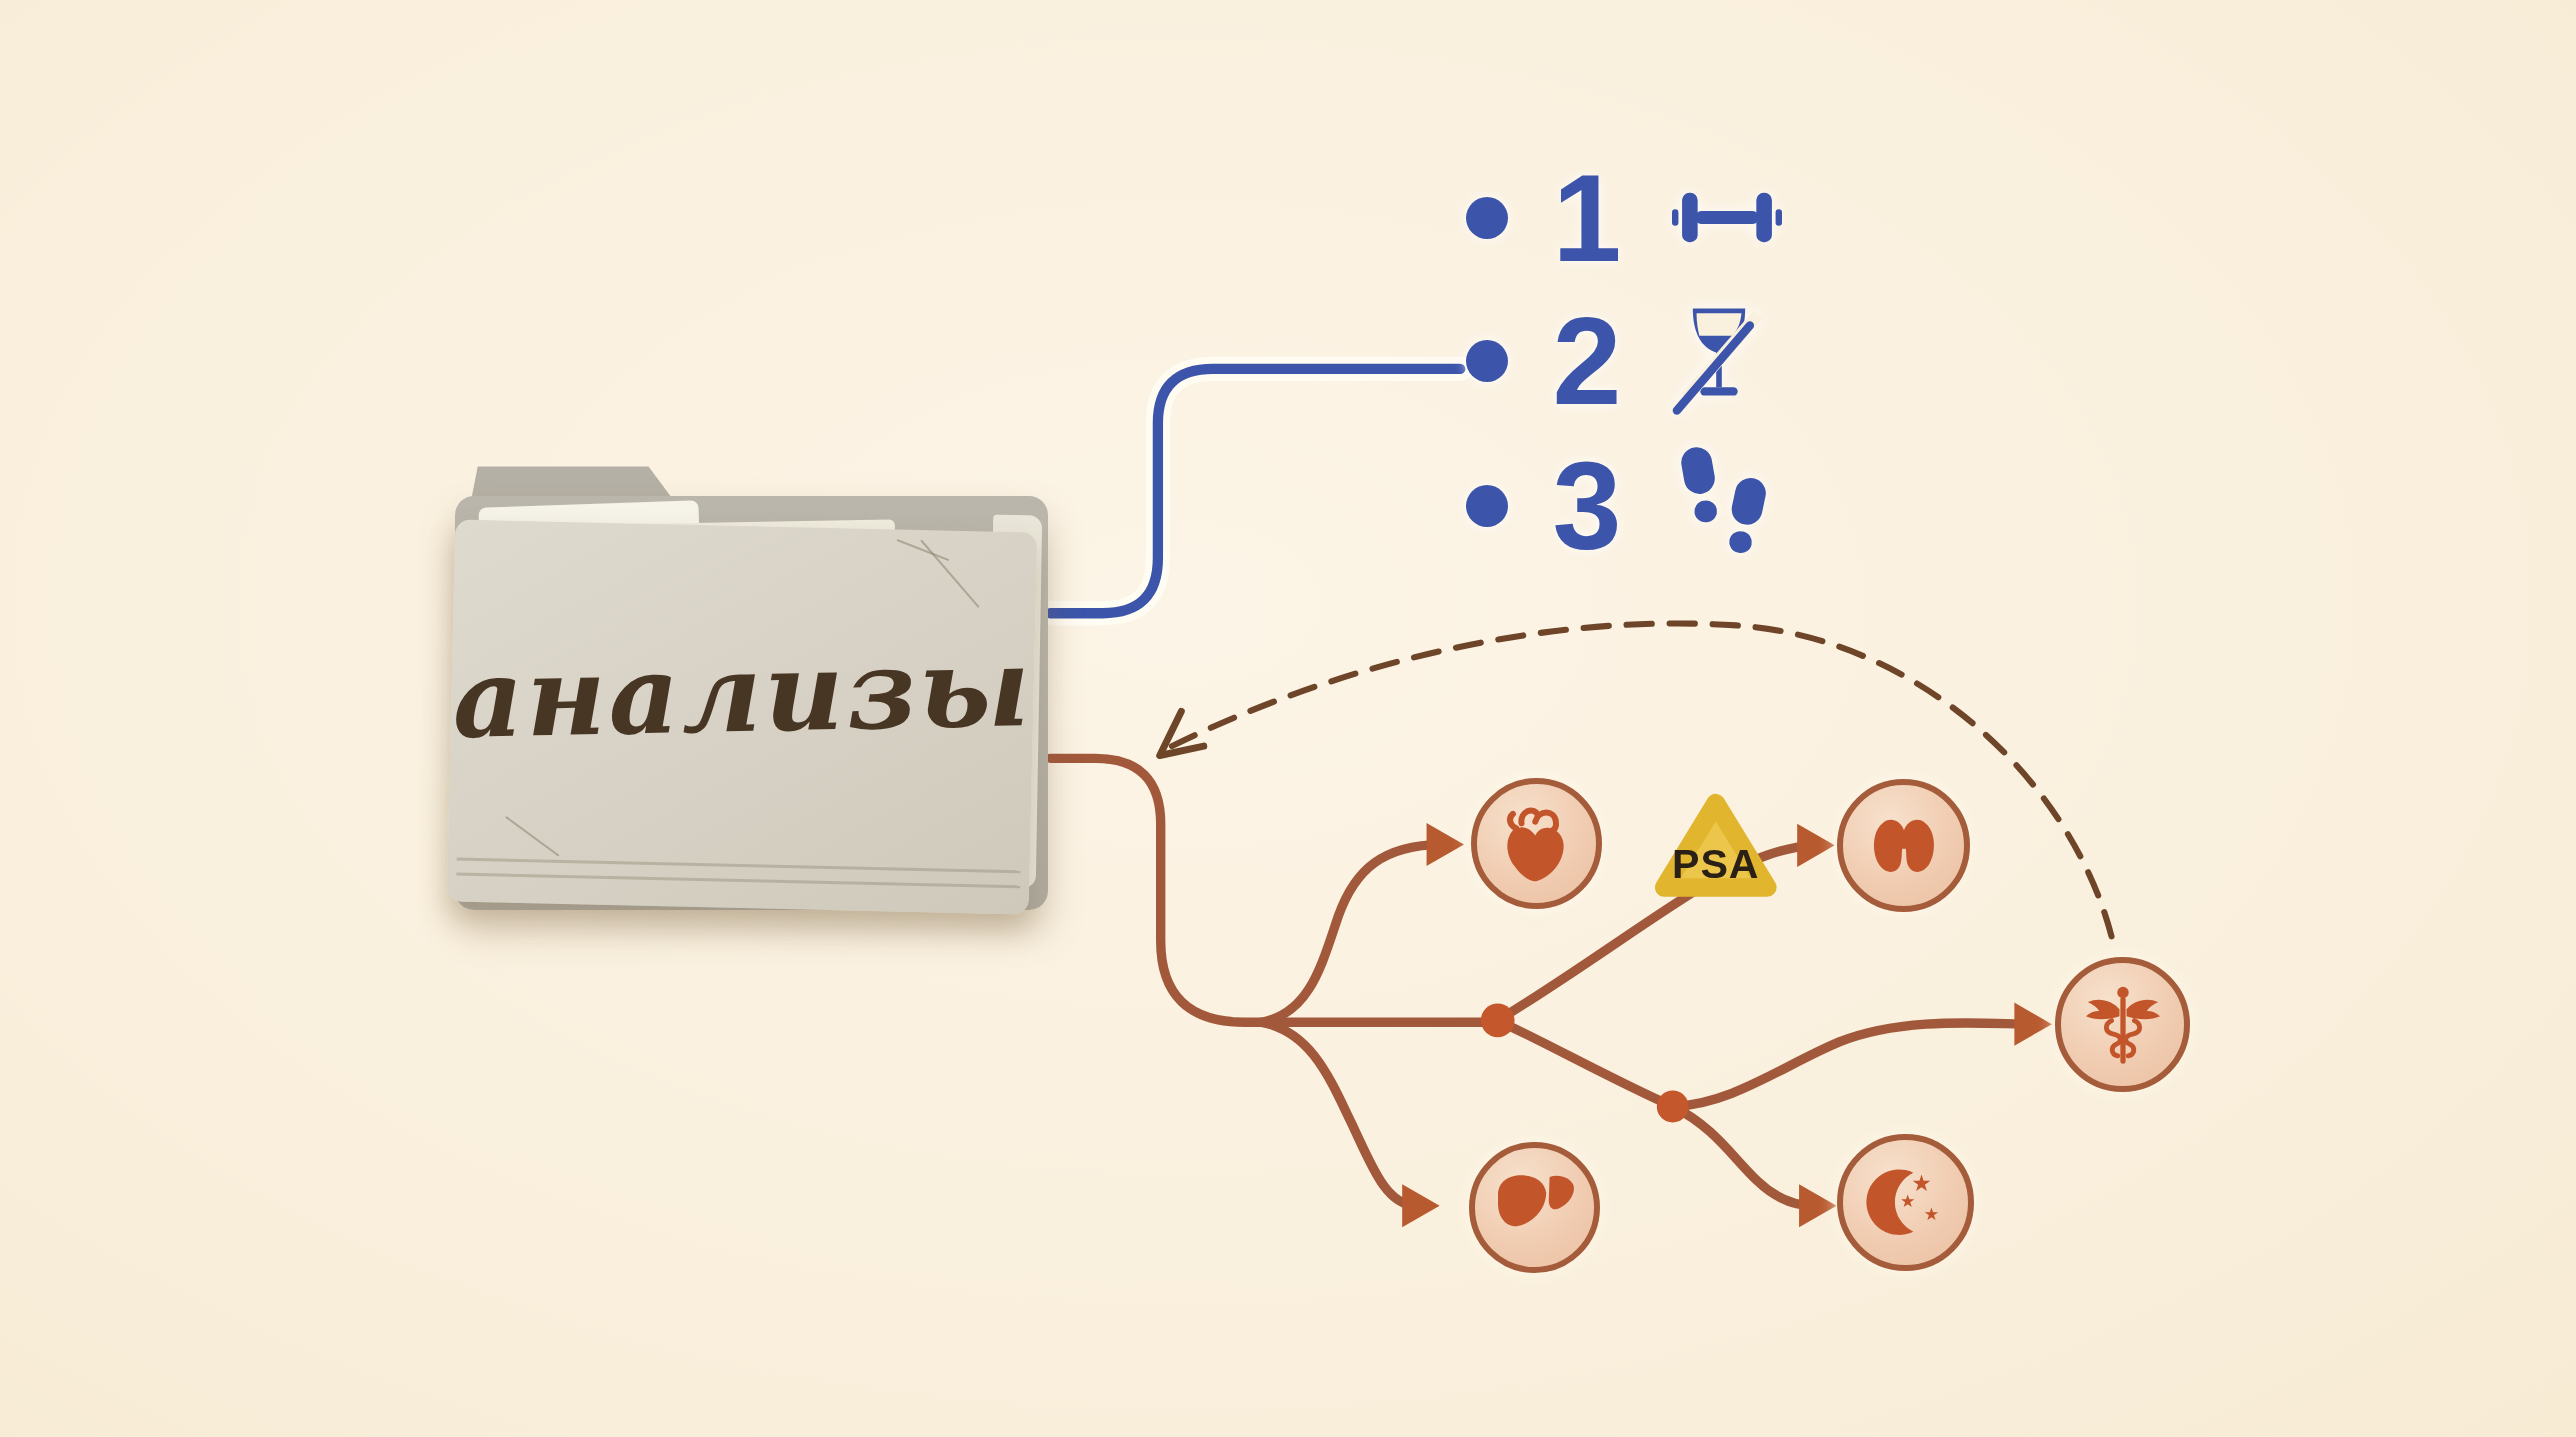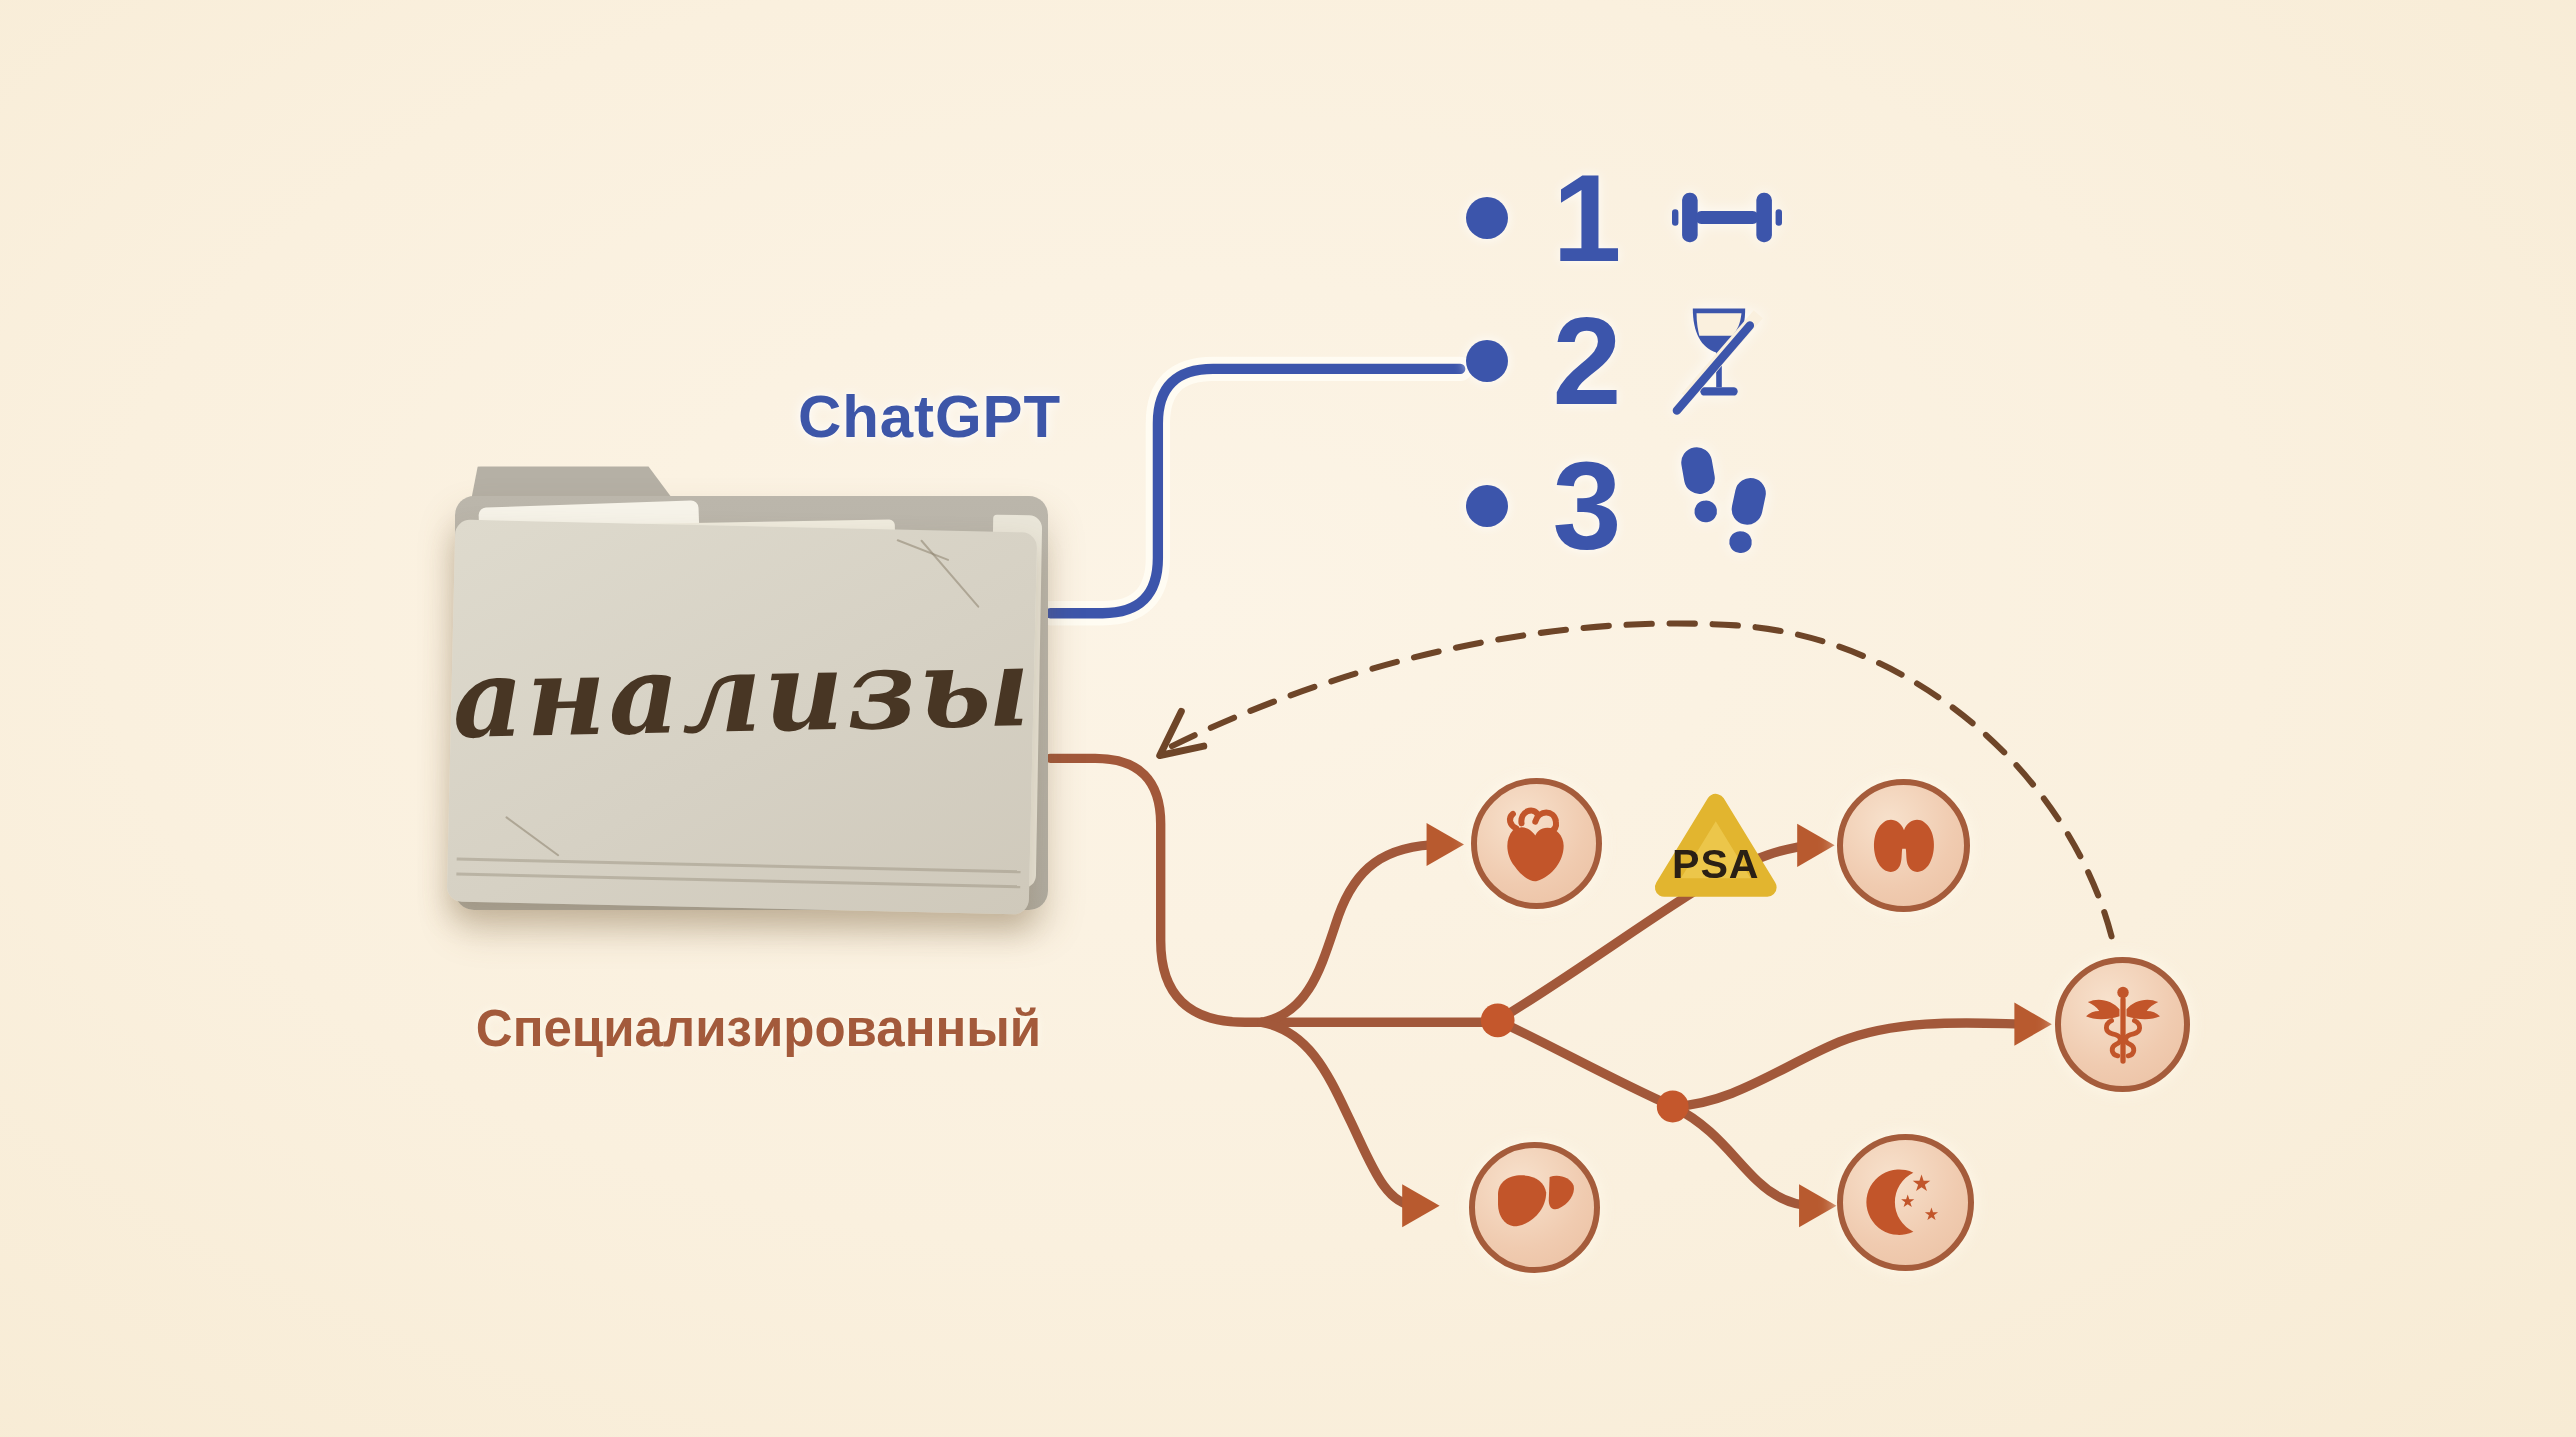--- a/index.html
+++ b/index.html
@@ -111,23 +111,21 @@
     <div class="front">
       <div class="folder-label">анализы</div>
       <div class="crease c1"></div>
       <div class="crease c2"></div>
       <div class="scratch s1"></div>
       <div class="scratch s2"></div>
       <div class="scratch s3"></div>
     </div>
   </div>
 
-  <div class="chatgpt">ChatGPT</div>
   <div class="caption">
-    <div>Специализированный</div>
   </div>
 
   <div class="rec-row row1">
     <div class="bullet"></div>
     <div class="num">1</div>
     <div class="rec-icon">
       <svg width="110" height="67" viewBox="0 0 120 72">
         <g style="fill:var(--blue,#3C55AB);">
           <rect x="0" y="27" width="7" height="18" rx="3.5"></rect>
           <rect x="11" y="9" width="17" height="54" rx="8"></rect>

